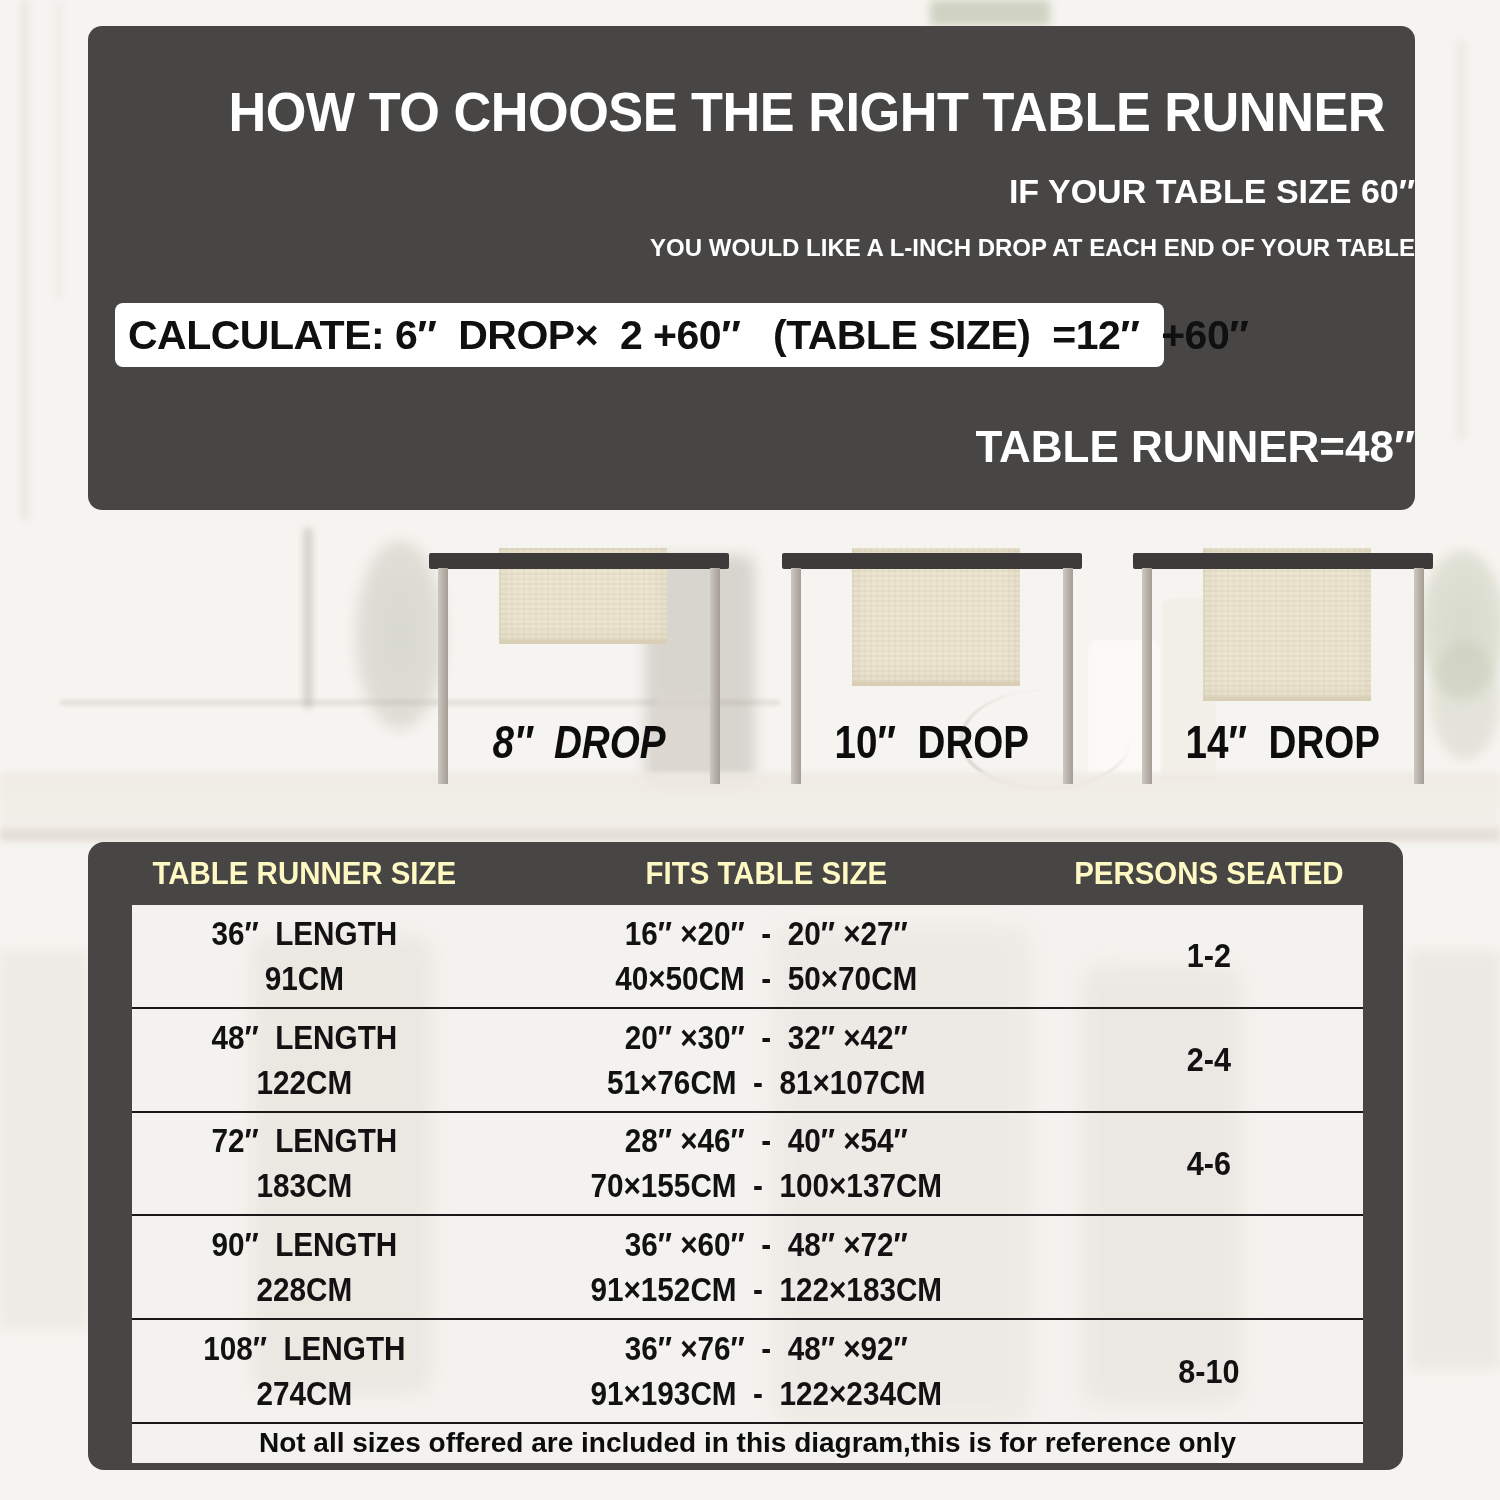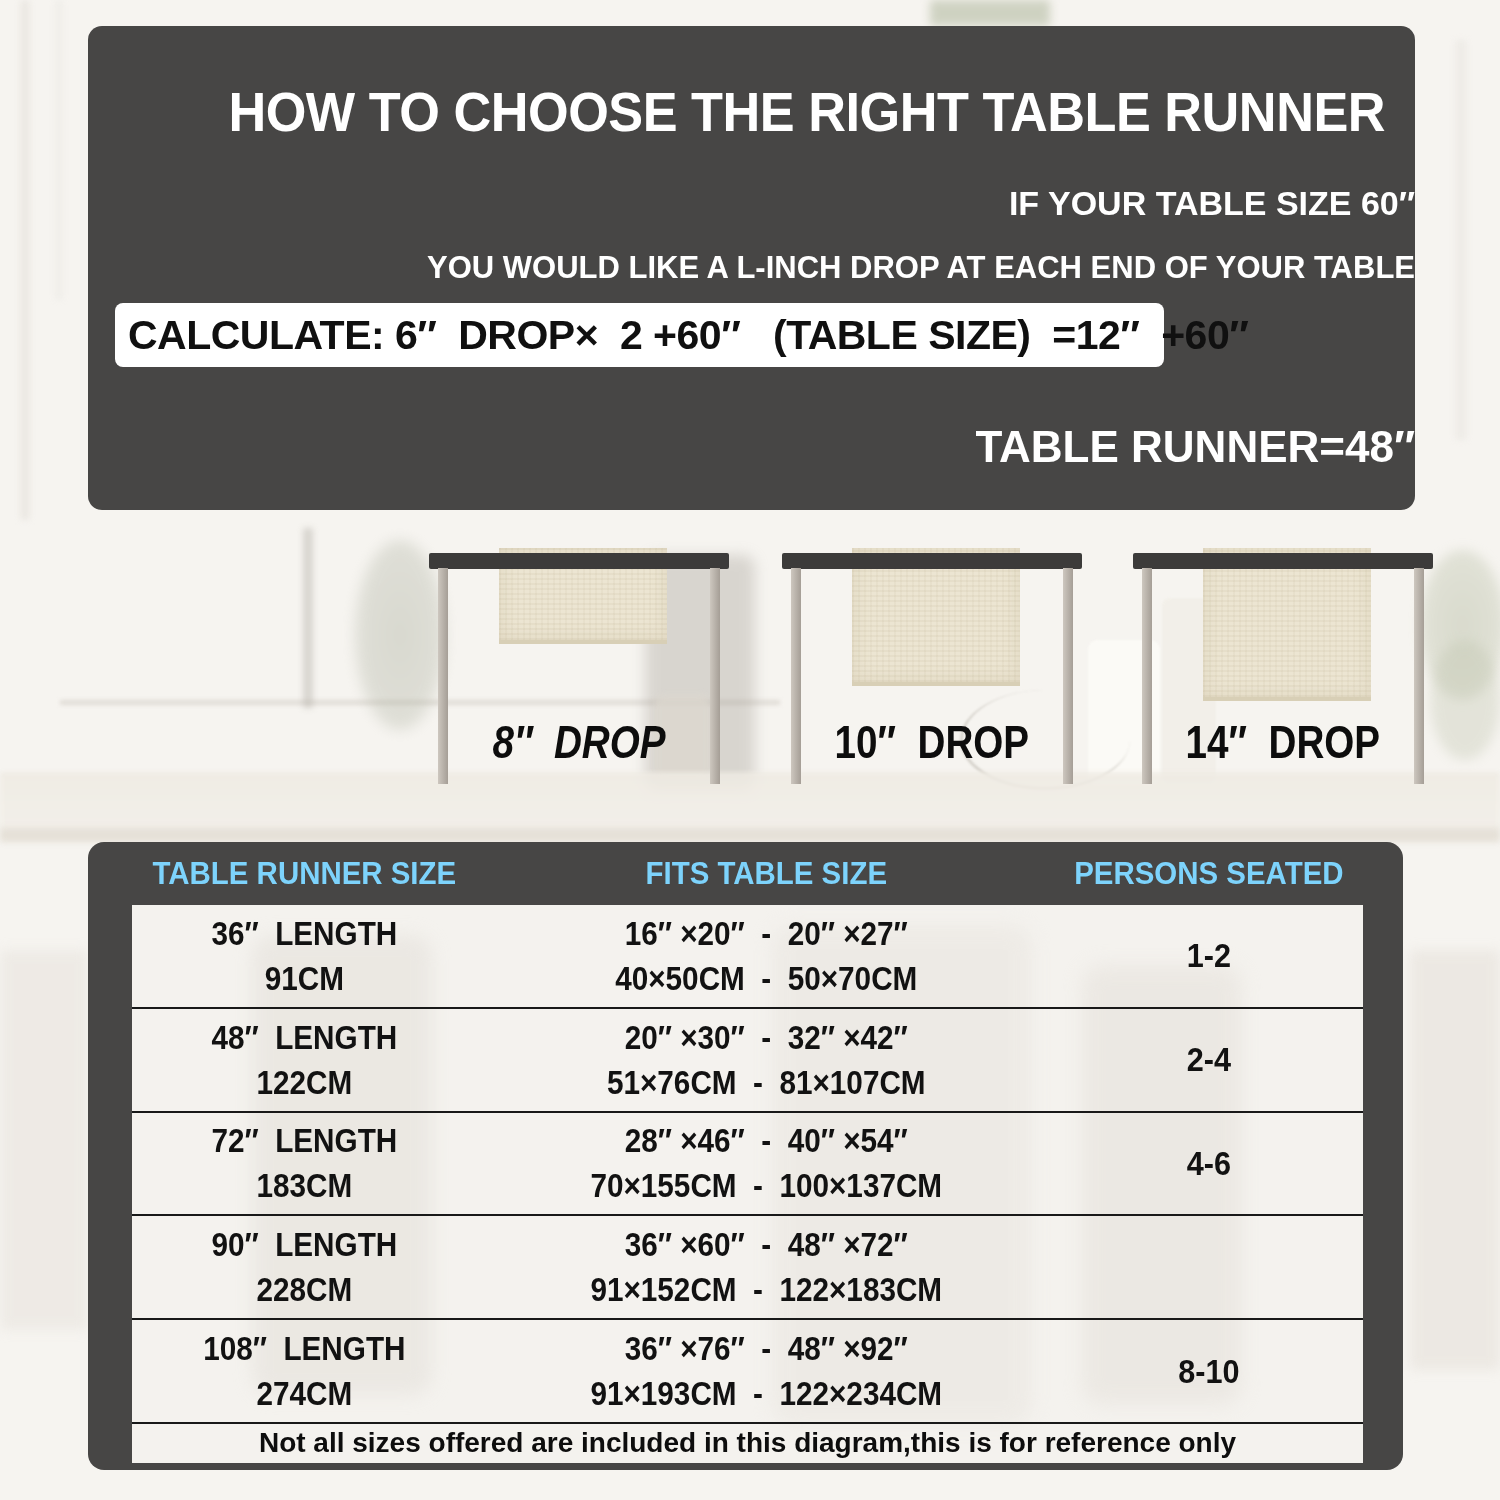--- a/index.html
+++ b/index.html
@@ -32,22 +32,22 @@
   .b17 { left:1430px; top:640px; width:70px; height:120px; background:#b9bfa6; opacity:.3; filter:blur(6px); border-radius:50%; }
   .b18 { left:0; top:828px; width:1500px; height:14px; background:#d9d2c6; opacity:.5; filter:blur(3px); }
 
   
   .darkbox { position:absolute; background:var(--accent_dark,#474645); }
   #headerBox { left:88px; top:26px; width:1327px; height:484px; border-radius:14px; }
   #chartBox  { left:88px; top:842px; width:1315px; height:628px; border-radius:16px; }
 
   .wtext { position:absolute; left:0; right:0; color:#ffffff; font-weight:700; text-align:right; white-space:nowrap; }
   #title { top:54px;  font-size:55px; letter-spacing:-0.5px; }
-  #sub1  { top:158px; font-size:34px; }
-  #sub2  { top:224px; font-size:31px;margin-left:20px; }
+  #sub1  { top:146px; font-size:34px; }
+  #sub2  { top:208px; font-size:24px;margin-left:20px; }
   #result{ top:396px; font-size:44px; }
 
   #calcBar {
     position:absolute; left:27px; top:277px; width:1049px; height:64px;
     background:var(--calc_bg,#ffffff); border-radius:8px;
     display:flex; align-items:center; overflow:visible;
   }
   #calcText {
     font-size:41px; font-weight:700; color:#101010;
     padding-left:13px; white-space:pre; letter-spacing:-0.5px;
@@ -73,21 +73,21 @@
     box-shadow:inset 0 0 18px rgba(160,145,105,.18);
   }
   .t1 .runner { height:78px; } .t2 .runner { height:96px; }
   .t3 .runner { height:138px; } .t4 .runner { height:153px; }
   .dlabel { position:absolute; left:0; top:205px; width:100%; text-align:center;
             font-size:46px; font-weight:700; color:#0d0d0d; white-space:nowrap; }
   .dlabel .ln { display:inline-block; transform:scaleX(.84); }
 
   
   .hrow { position:absolute; left:44px; top:0; width:1231px; height:63px; display:flex; align-items:center; }
-  .hcell { color:#7dd3fc; font-weight:700; font-size:32px; text-align:center; }
+  .hcell { color:#fef9c3; font-weight:700; font-size:32px; text-align:center; }
   .hcell .ln { transform:scaleX(.92); }
   .c1 { width:28%; } .c2 { width:47%; } .c3 { width:25%; }
 
   #panel {
     position:absolute; left:44px; top:63px; width:1231px; height:558px;
     background:var(--panel,#f4f2ee);
     display:flex; flex-direction:column; overflow:hidden;
   }
   .ghost { position:absolute; pointer-events:none; }
   .g1 { left:120px; top:30px; width:180px; height:460px; background:#e4e0da; opacity:.55; filter:blur(9px); border-radius:20px; }

